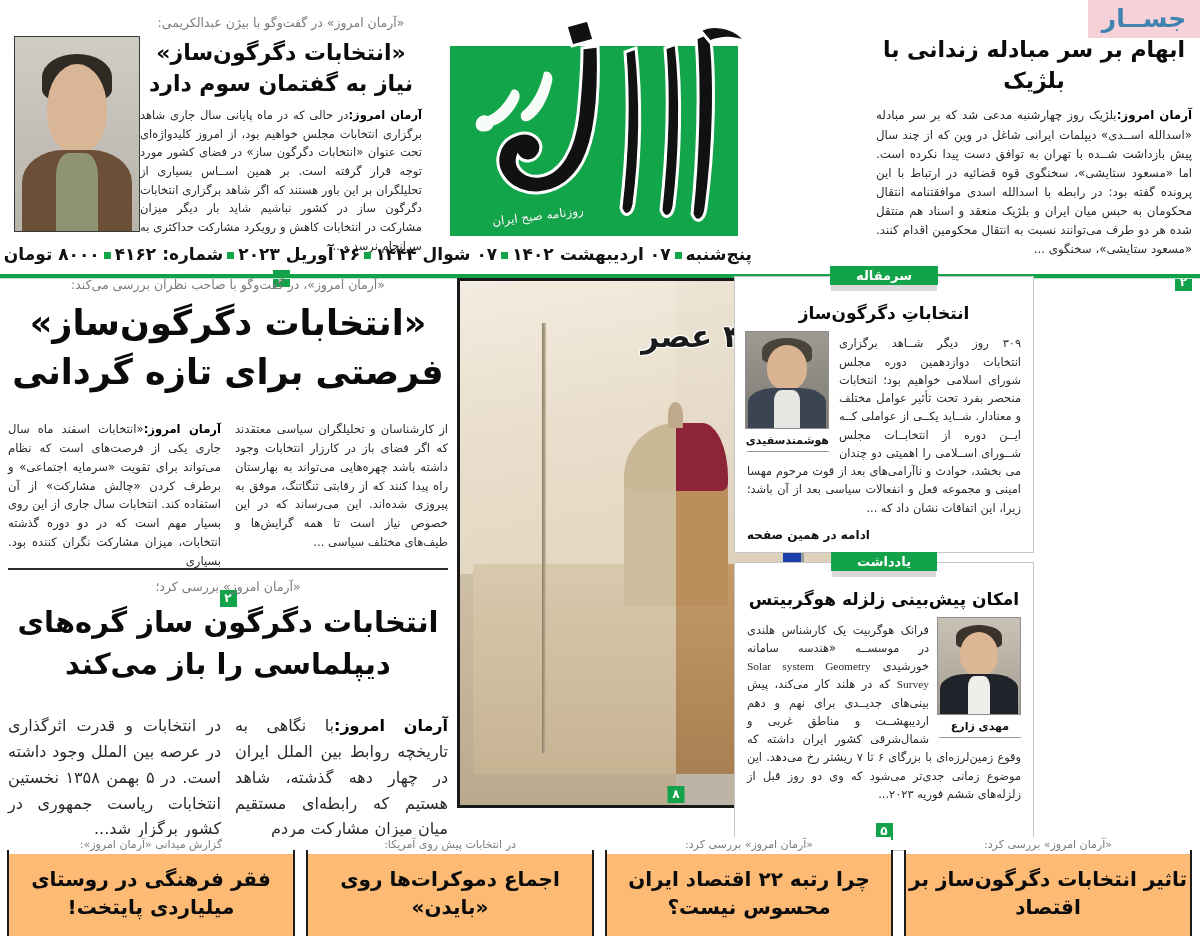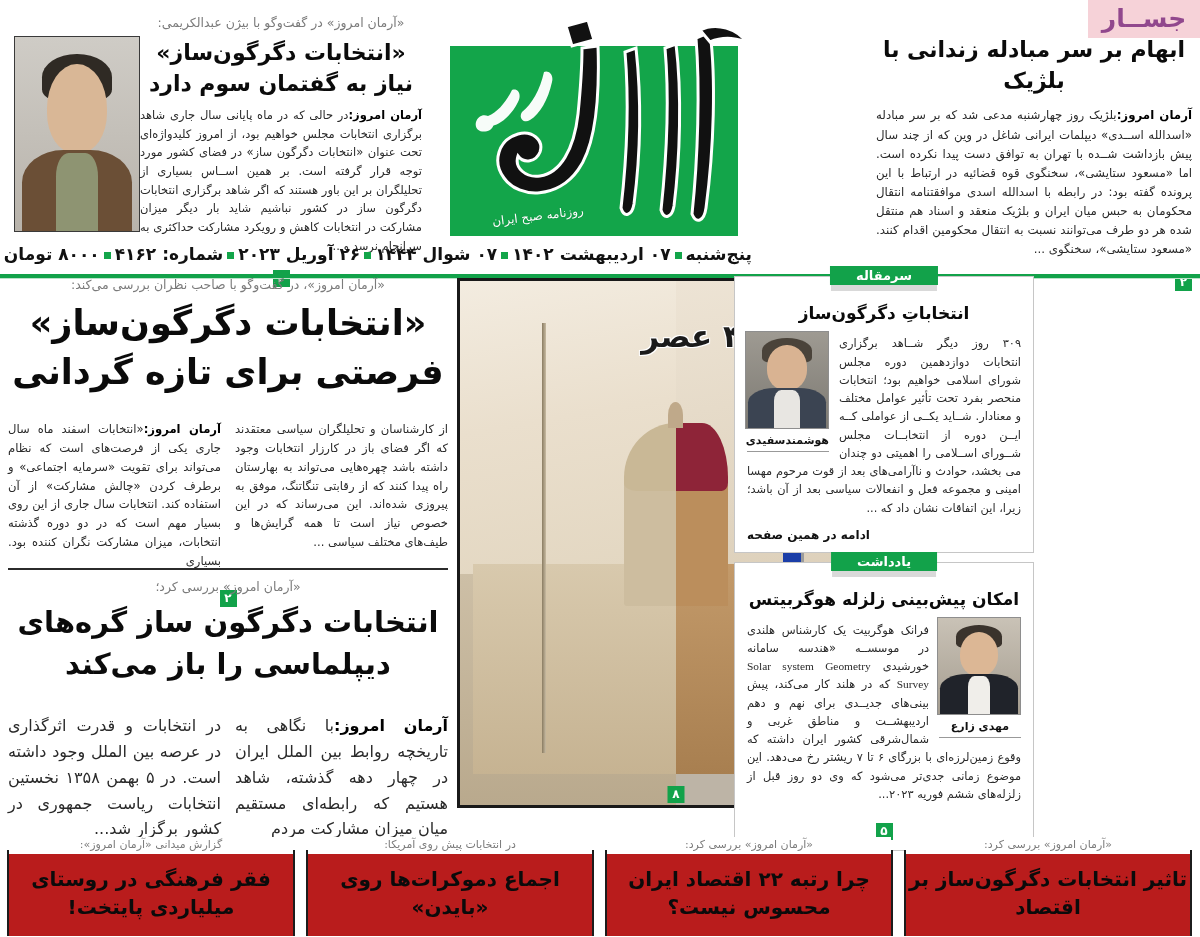--- a/index.html
+++ b/index.html
@@ -16,21 +16,21 @@
   
   .top-strip{position:absolute;left:0;top:0;width:1200px;height:275px;}
 
   
   .jasar{
     position:absolute;right:0;top:0;width:112px;height:38px;
     background:#f6d2d8;overflow:hidden;
   }
   .jasar span{
     display:block;text-align:center;line-height:38px;
-    font-size:25px;font-weight:bold;color:#701a75;
+    font-size:25px;font-weight:bold;color:#0369a1;
     letter-spacing:4px;opacity:.75;
   }
 
   
   .masthead{
     position:absolute;right:448px;top:8px;width:304px;height:232px;
   }
   .logo-box{
     position:absolute;right:14px;top:38px;width:288px;height:190px;
     background:#13a54a;
@@ -216,21 +216,21 @@
     display:block;font-size:11px;font-weight:bold;color:#111;margin-top:5px;
     border-bottom:1px solid #999;padding-bottom:4px;
   }
   .cont{font-weight:bold;font-size:12px;color:#111;text-align:left;margin-top:4px;}
   .latin{font-family:"Liberation Serif",serif;}
 
   
   .bottom{position:absolute;left:0;top:836px;width:1200px;height:101px;}
   .bcell{
     position:absolute;top:14px;height:86px;border:2px solid #1c1c1c;
-    border-bottom:none;background:#b91c1c;box-sizing:border-box;
+    border-bottom:none;background:#fdba74;box-sizing:border-box;
   }
   .bcell .kicker{
     position:absolute;left:0;right:0;top:-15px;background:#fff;
     font-size:11px;padding:0 4px;
   }
   .bcell .headline{font-size:20px;padding-top:13px;line-height:1.4;}
 
   
   .face{position:absolute;left:0;top:0;width:100%;height:100%;}
   .face .bg{position:absolute;inset:0;}

